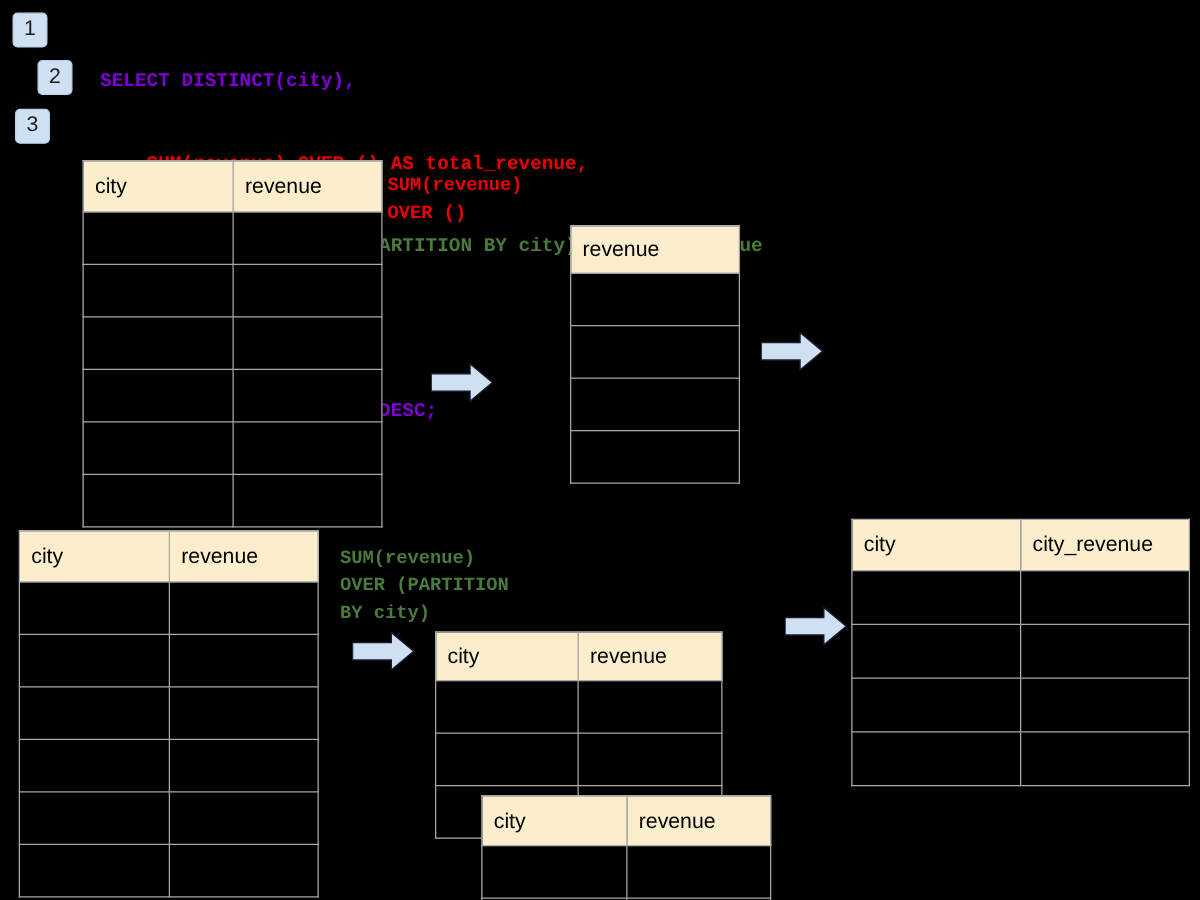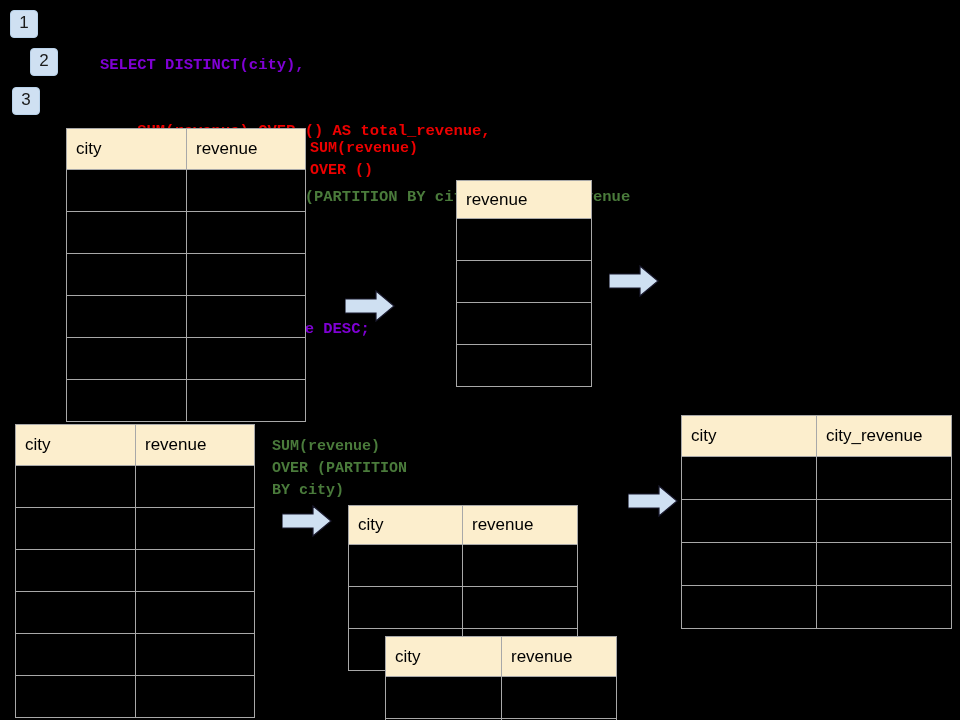--- a/index.html
+++ b/index.html
@@ -34,21 +34,21 @@
   
   .sql-block {
     position: absolute;
     font-family: "Liberation Mono", "DejaVu Sans Mono", monospace;
     font-size: 15.5px;
     font-weight: bold;
     line-height: 22px;
     white-space: pre;
     letter-spacing: 0px;
   }
-  .sql-line { display: block; white-space: pre; margin-left: 20px; }
+  .sql-line { display: block; white-space: pre; }
 
   
   .annot {
     position: absolute;
     font-family: "Liberation Mono", "DejaVu Sans Mono", monospace;
     font-weight: bold;
     white-space: pre;
     line-height: 22px;
   }
 

